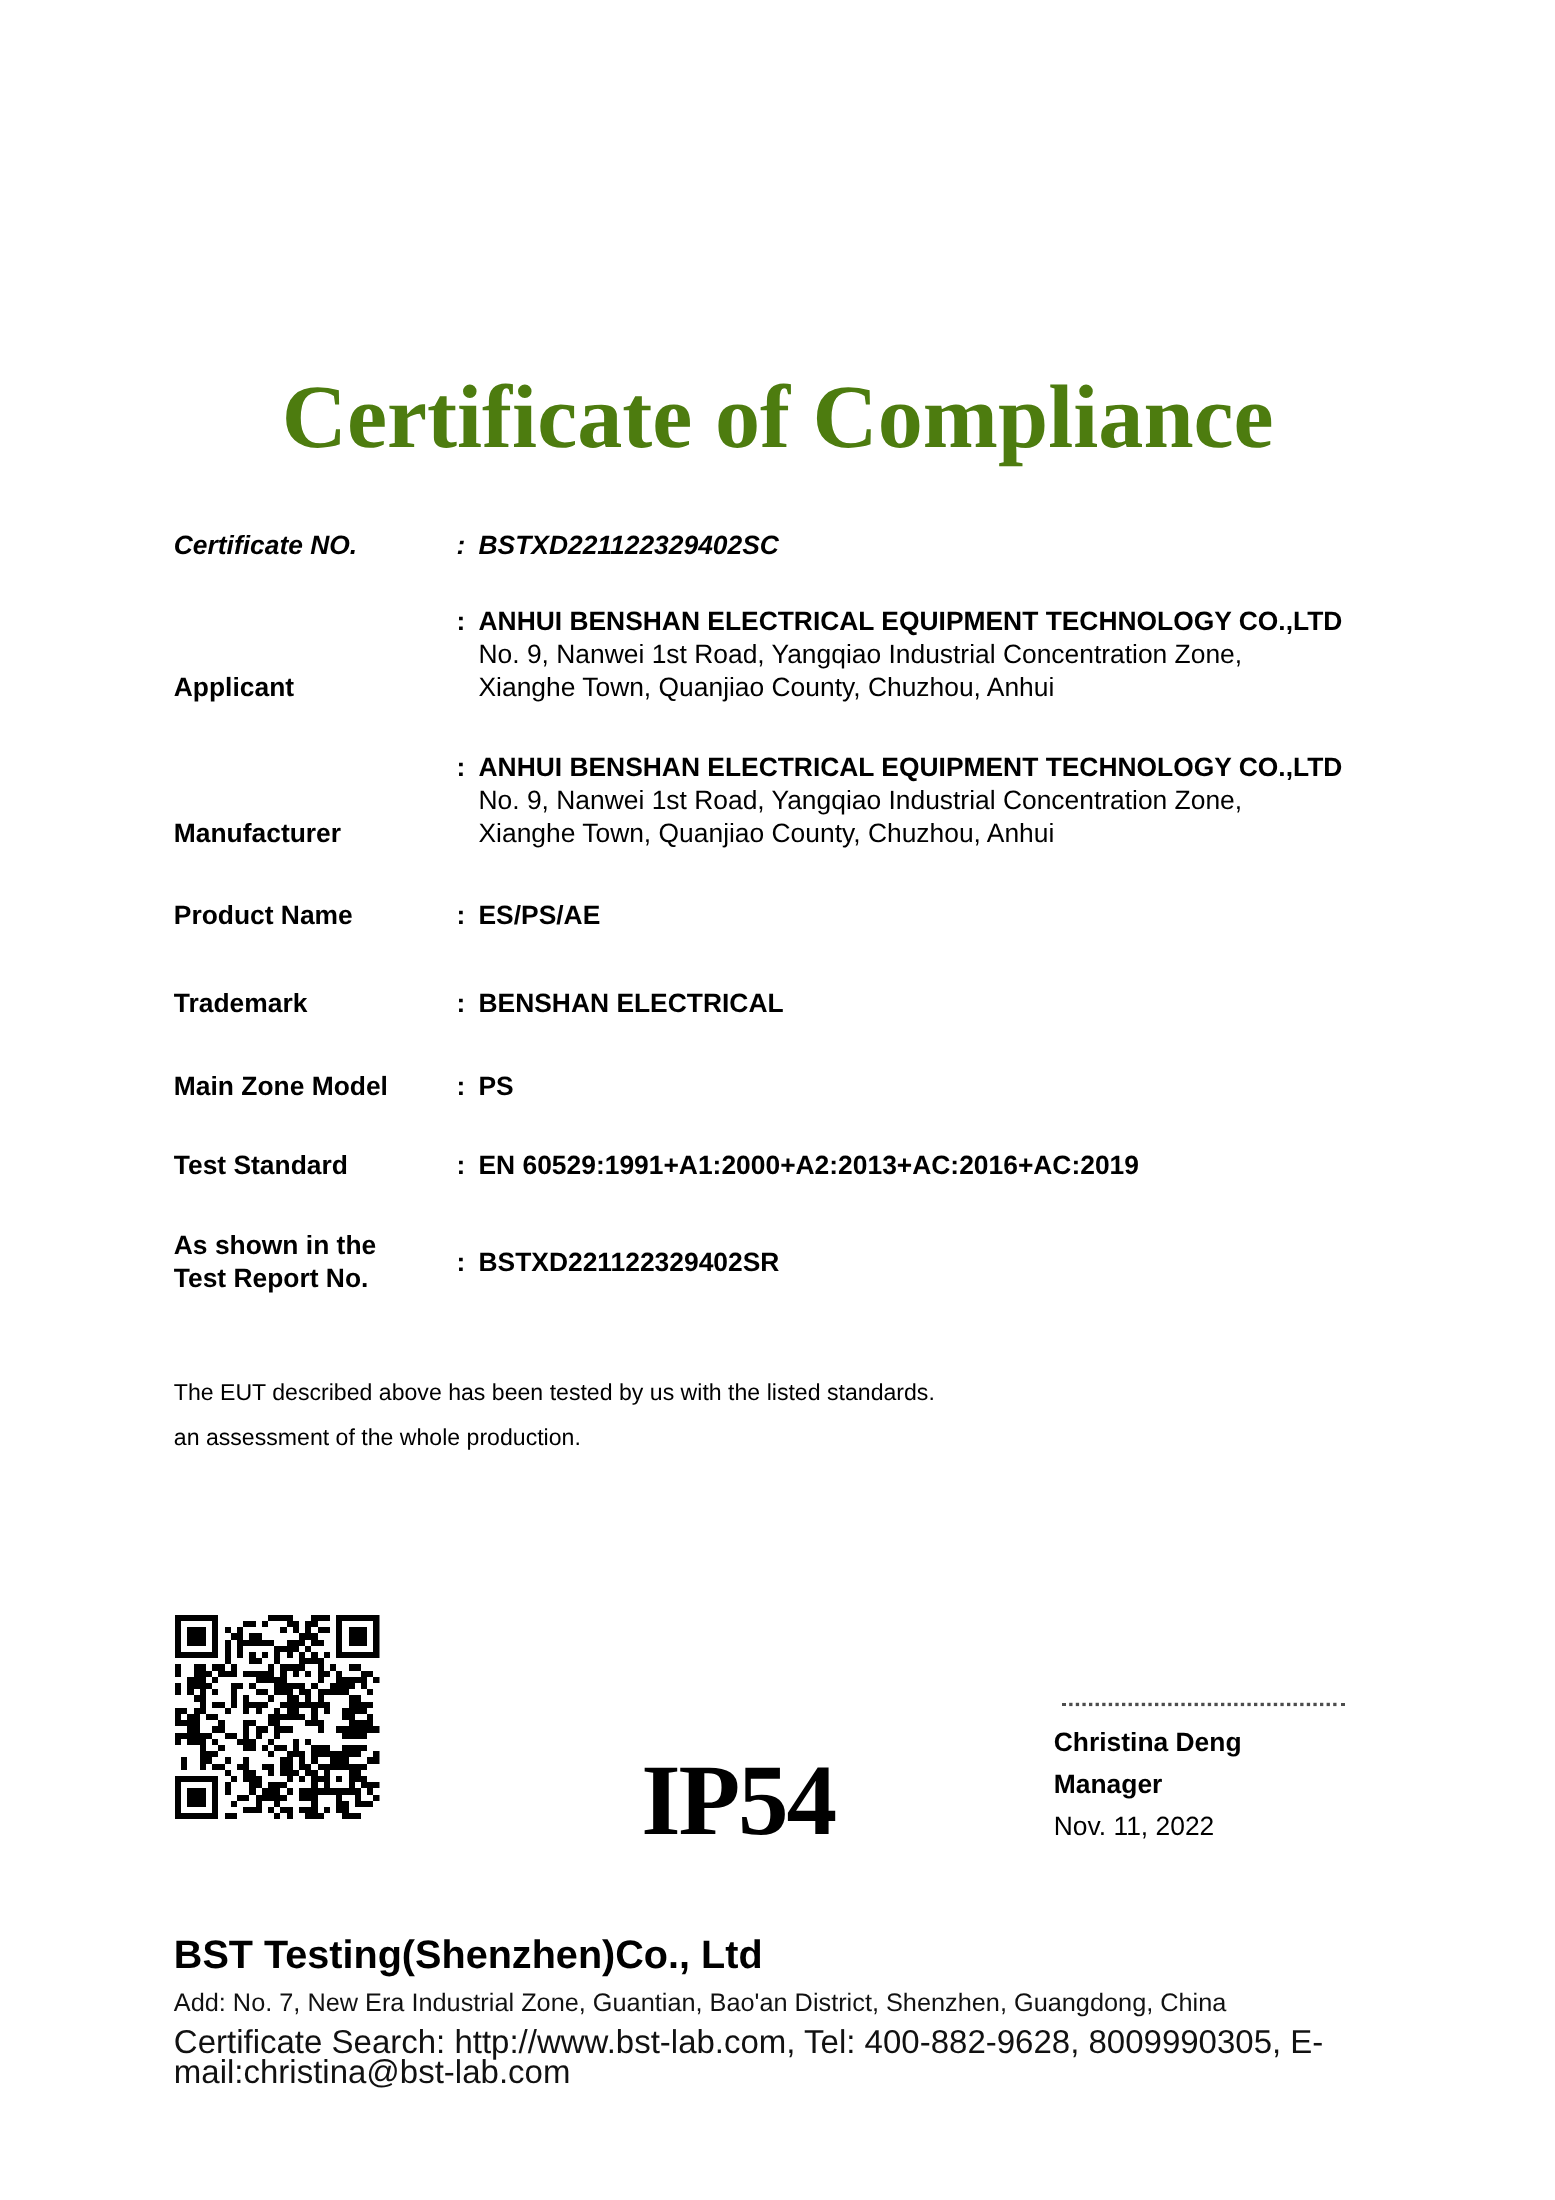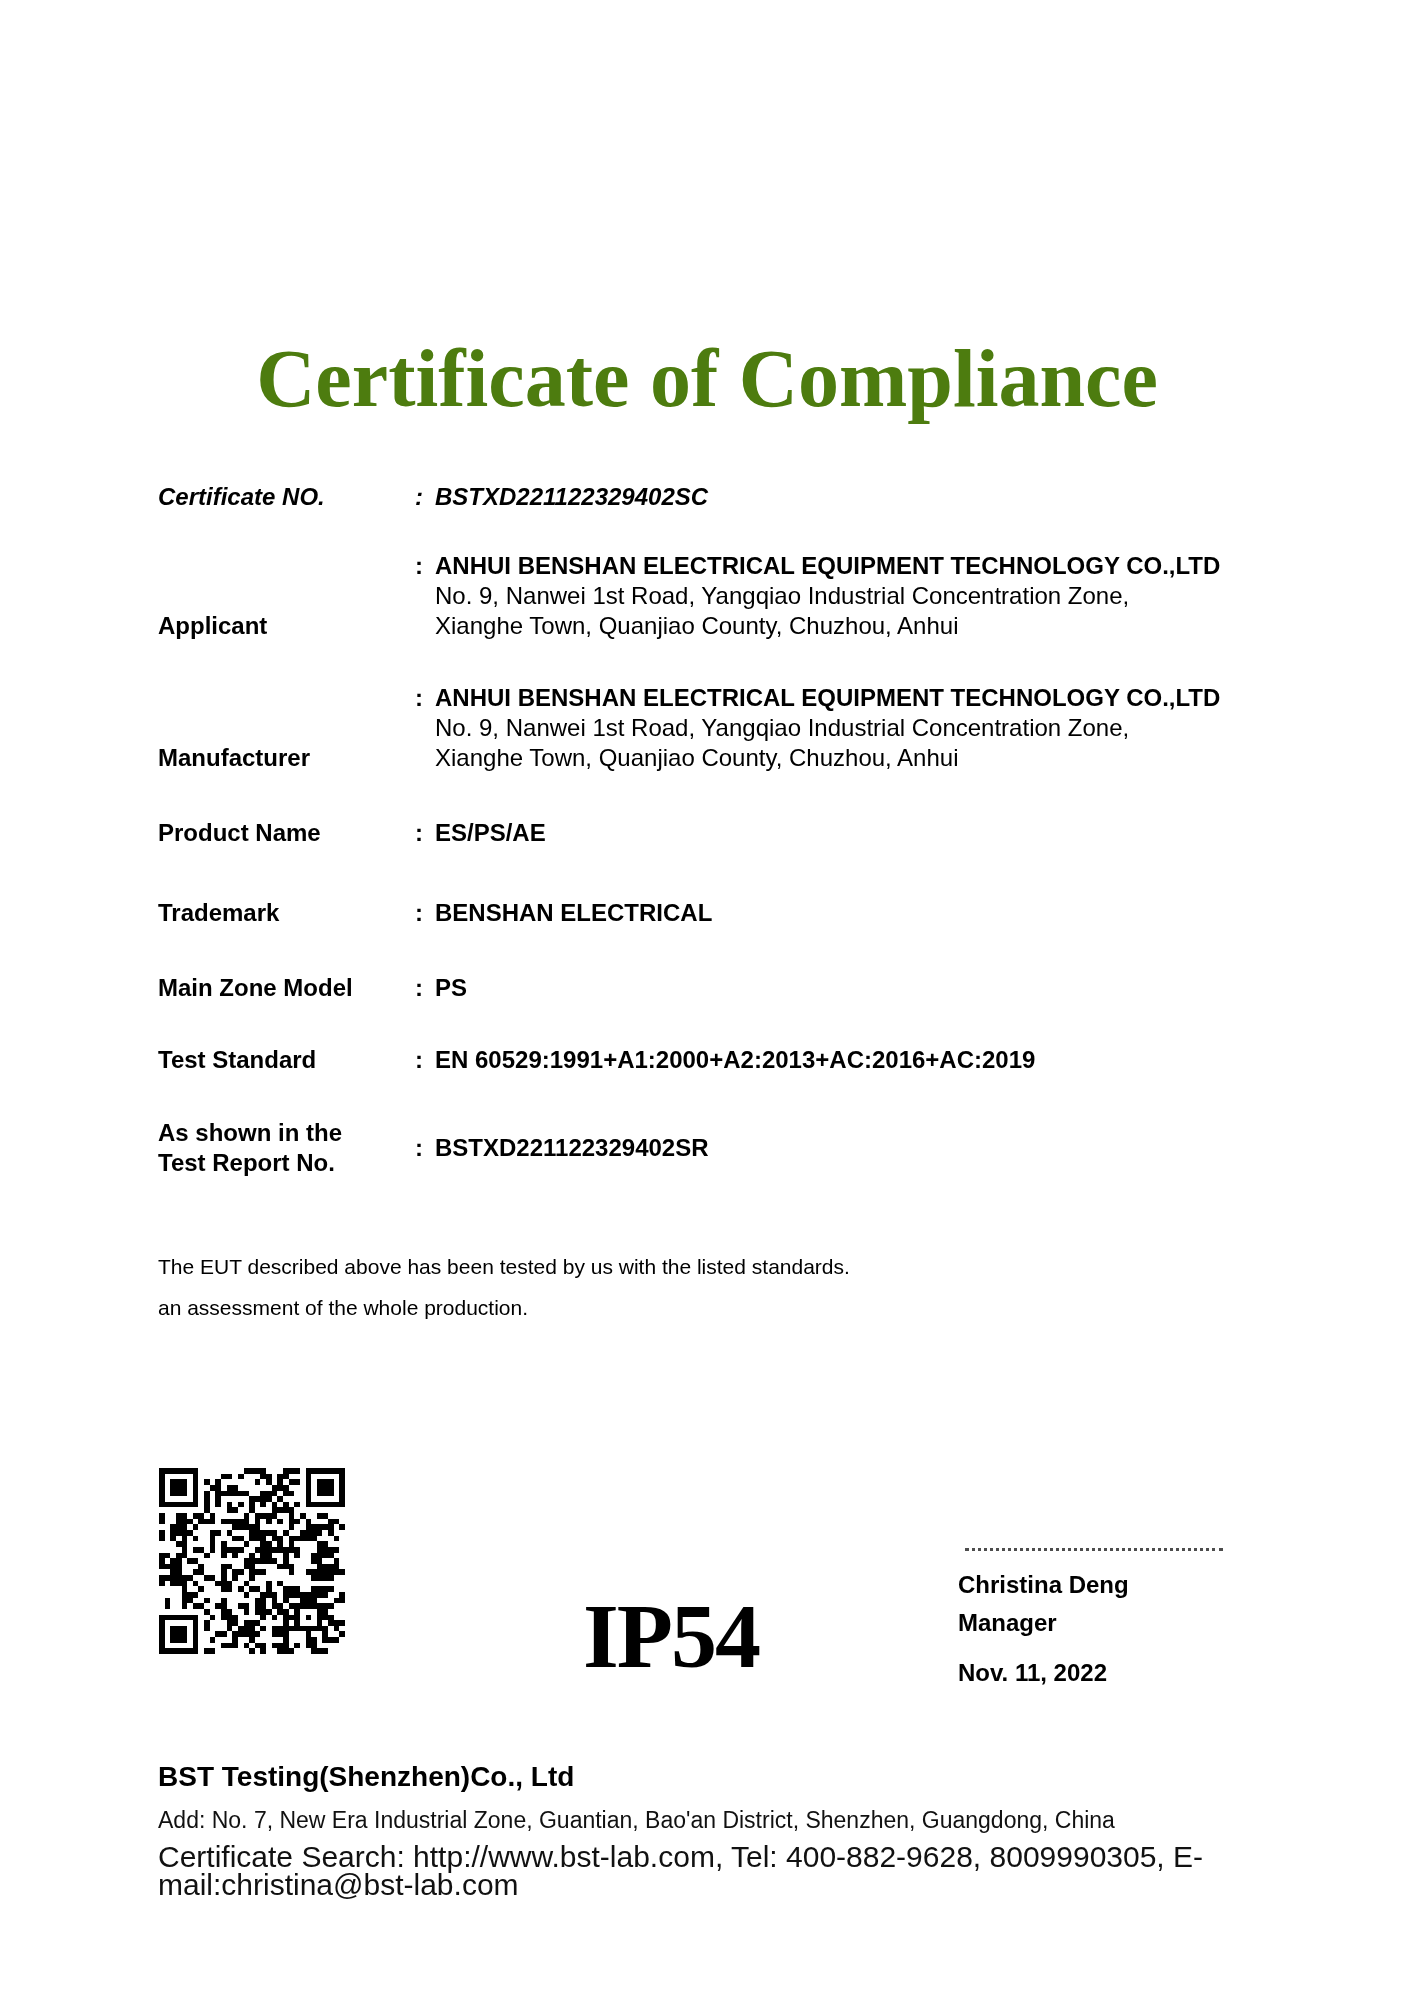--- a/index.html
+++ b/index.html
@@ -27,23 +27,23 @@
   .qr svg { display:block; width:186px; height:186px; }
   .ip-mark {
     position:absolute; left:583px; top:1586px;
     font-family:"Liberation Serif", serif; font-weight:bold; font-size:92px; line-height:100px;
     letter-spacing:-2px;
   }
   .sig { position:absolute; left:958px; top:1548px; width:272px; text-align:left; }
   .sig-line { width:258px; height:0; border-top:3px dotted #4d4d4d; margin:0 auto 0 auto; }
   .sig-name { margin-top:19px; font-weight:bold; font-size:24px; line-height:30px; }
   .sig-role { margin-top:8px; font-weight:bold; font-size:24px; line-height:30px; }
-  .sig-date { margin-top:20px; font-weight:bold; font-size:24px; line-height:30px; }
+  .sig-date { margin-top:8px; font-weight:normal; font-size:24px; line-height:30px; }
   .footer { position:absolute; left:158px; top:1760px; width:1110px; }
-  .footer-company { font-weight:bold; font-size:28px; line-height:34px; }
+  .footer-company { font-weight:bold; font-size:36px; line-height:34px; }
   .footer-address { margin-top:12px; font-size:23px; line-height:28px; color:#111; }
   .footer-search  { margin-top:9px;  font-size:30px; line-height:28px; color:#111; }
 </style>
 </head>
 <body>
 
 <div class="page">
 
   <h1 class="title" style="color: #4d7c0f;">Certificate of Compliance</h1>
 

